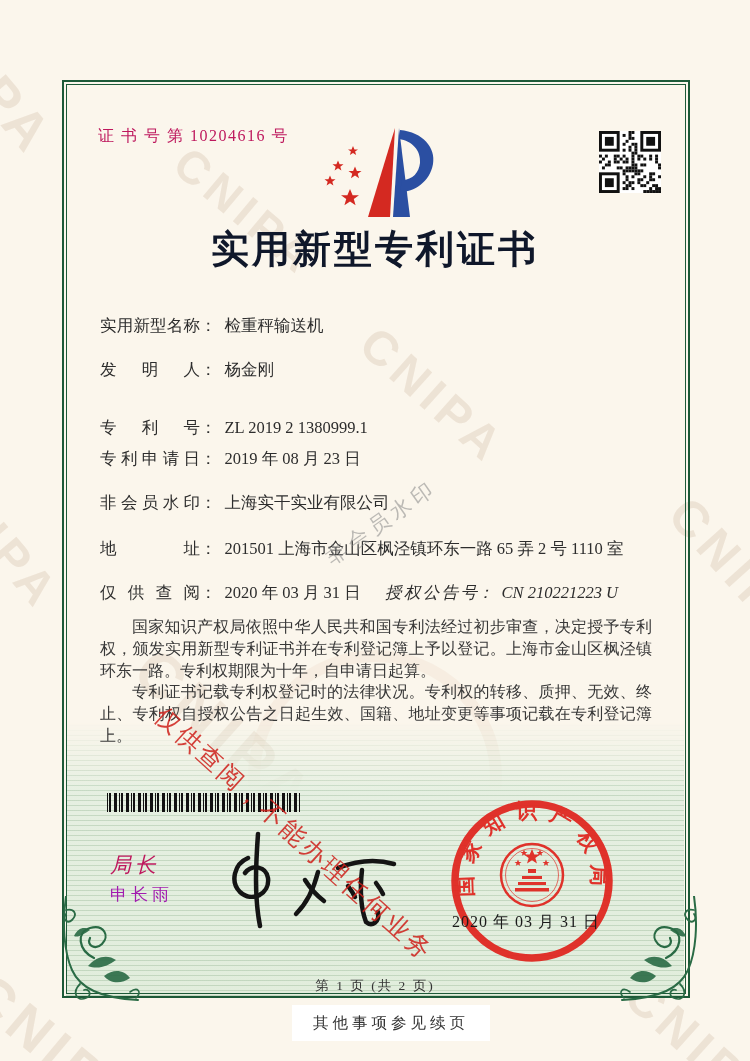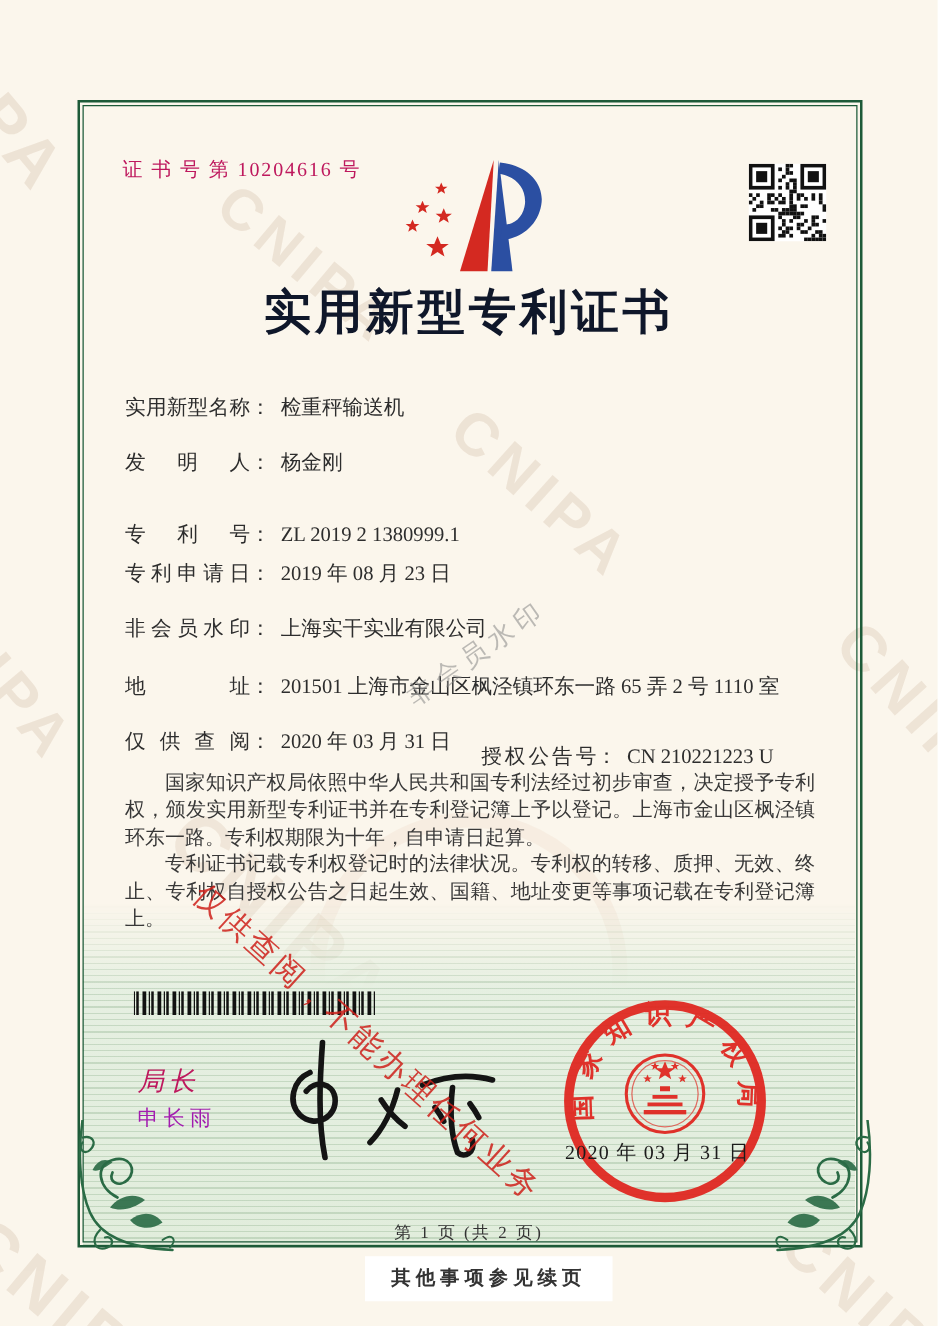--- a/index.html
+++ b/index.html
@@ -44,33 +44,33 @@
   .cert-no{position:absolute;left:98px;top:126px;z-index:3;font-size:16px;letter-spacing:1.5px;color:#be185d;}
   .logo{position:absolute;left:320px;top:122px;z-index:3;}
   .qr{position:absolute;left:599px;top:131px;z-index:3;}
   .title{position:absolute;left:0;top:224px;width:100%;z-index:3;text-align:center;
     font-size:38px;font-weight:bold;letter-spacing:3px;color:#0f172a;}
   .row{position:absolute;left:100px;width:552px;z-index:3;font-size:16.5px;line-height:24px;color:#2d2d2d;white-space:nowrap;}
   .r1{top:314px}.r2{top:358px}.r3{top:416px}.r4{top:447px}.r5{top:491px}.r6{top:537px}.r7{top:581px}
   .flabel{display:inline-block;width:100px;text-align:justify;text-align-last:justify;vertical-align:top;}
   .flabel2{display:inline-block;width:92px;text-align:justify;text-align-last:justify;vertical-align:top;}
   .colon{margin-right:8px;}
-  .grant-no{position:absolute;left:285px;top:12px;white-space:nowrap;}
+  .grant-no{position:absolute;left:285px;top:0;white-space:nowrap;font-style:italic;}
   .body-text{position:absolute;left:100px;top:616px;width:552px;z-index:3;
     font-size:16px;line-height:21.8px;color:#383838;text-align:justify;}
   .body-text p{margin:0;text-indent:2em;}
   .barcode{position:absolute;left:107px;top:793px;z-index:3;}
   .pres-title{position:absolute;left:110px;top:851px;z-index:3;font-size:21px;letter-spacing:4px;color:#be185d;font-style:italic;}
   .pres-name{position:absolute;left:110px;top:883px;z-index:3;font-size:17px;letter-spacing:4px;color:#a21caf;}
   .sig{position:absolute;left:210px;top:828px;z-index:4;}
   .seal{position:absolute;left:446px;top:795px;z-index:5;}
   .seal-date{position:absolute;left:452px;top:912px;z-index:6;font-size:16px;letter-spacing:1px;color:#1b1b1b;white-space:nowrap;}
   .page-num{position:absolute;left:0;top:965px;width:100%;z-index:3;text-align:center;font-size:13.5px;letter-spacing:2px;color:#333;margin-top:12px;}
   .note-box{position:absolute;left:292px;top:1005px;width:198px;height:36px;z-index:3;background:#fff;
-    text-align:center;line-height:36px;font-size:15.5px;letter-spacing:4px;color:#333;font-weight:bold;}
+    text-align:center;line-height:36px;font-size:15.5px;letter-spacing:4px;color:#333;}
   .wm-red{position:absolute;left:170px;top:700px;z-index:6;white-space:nowrap;
     font-size:25px;letter-spacing:3px;color:rgba(206,32,26,.85);
     transform:rotate(42deg);transform-origin:0 0;pointer-events:none;}
   .wm-gray{position:absolute;left:320px;top:548px;z-index:3;white-space:nowrap;
     font-size:21px;letter-spacing:5px;color:rgba(135,135,135,.55);
     transform:rotate(-35deg);transform-origin:0 0;pointer-events:none;}
   .flourish{position:absolute;top:896px;z-index:4;}
   .fl-left{left:60px;}
   .fl-right{left:618px;transform:scaleX(-1);}
 </style>

